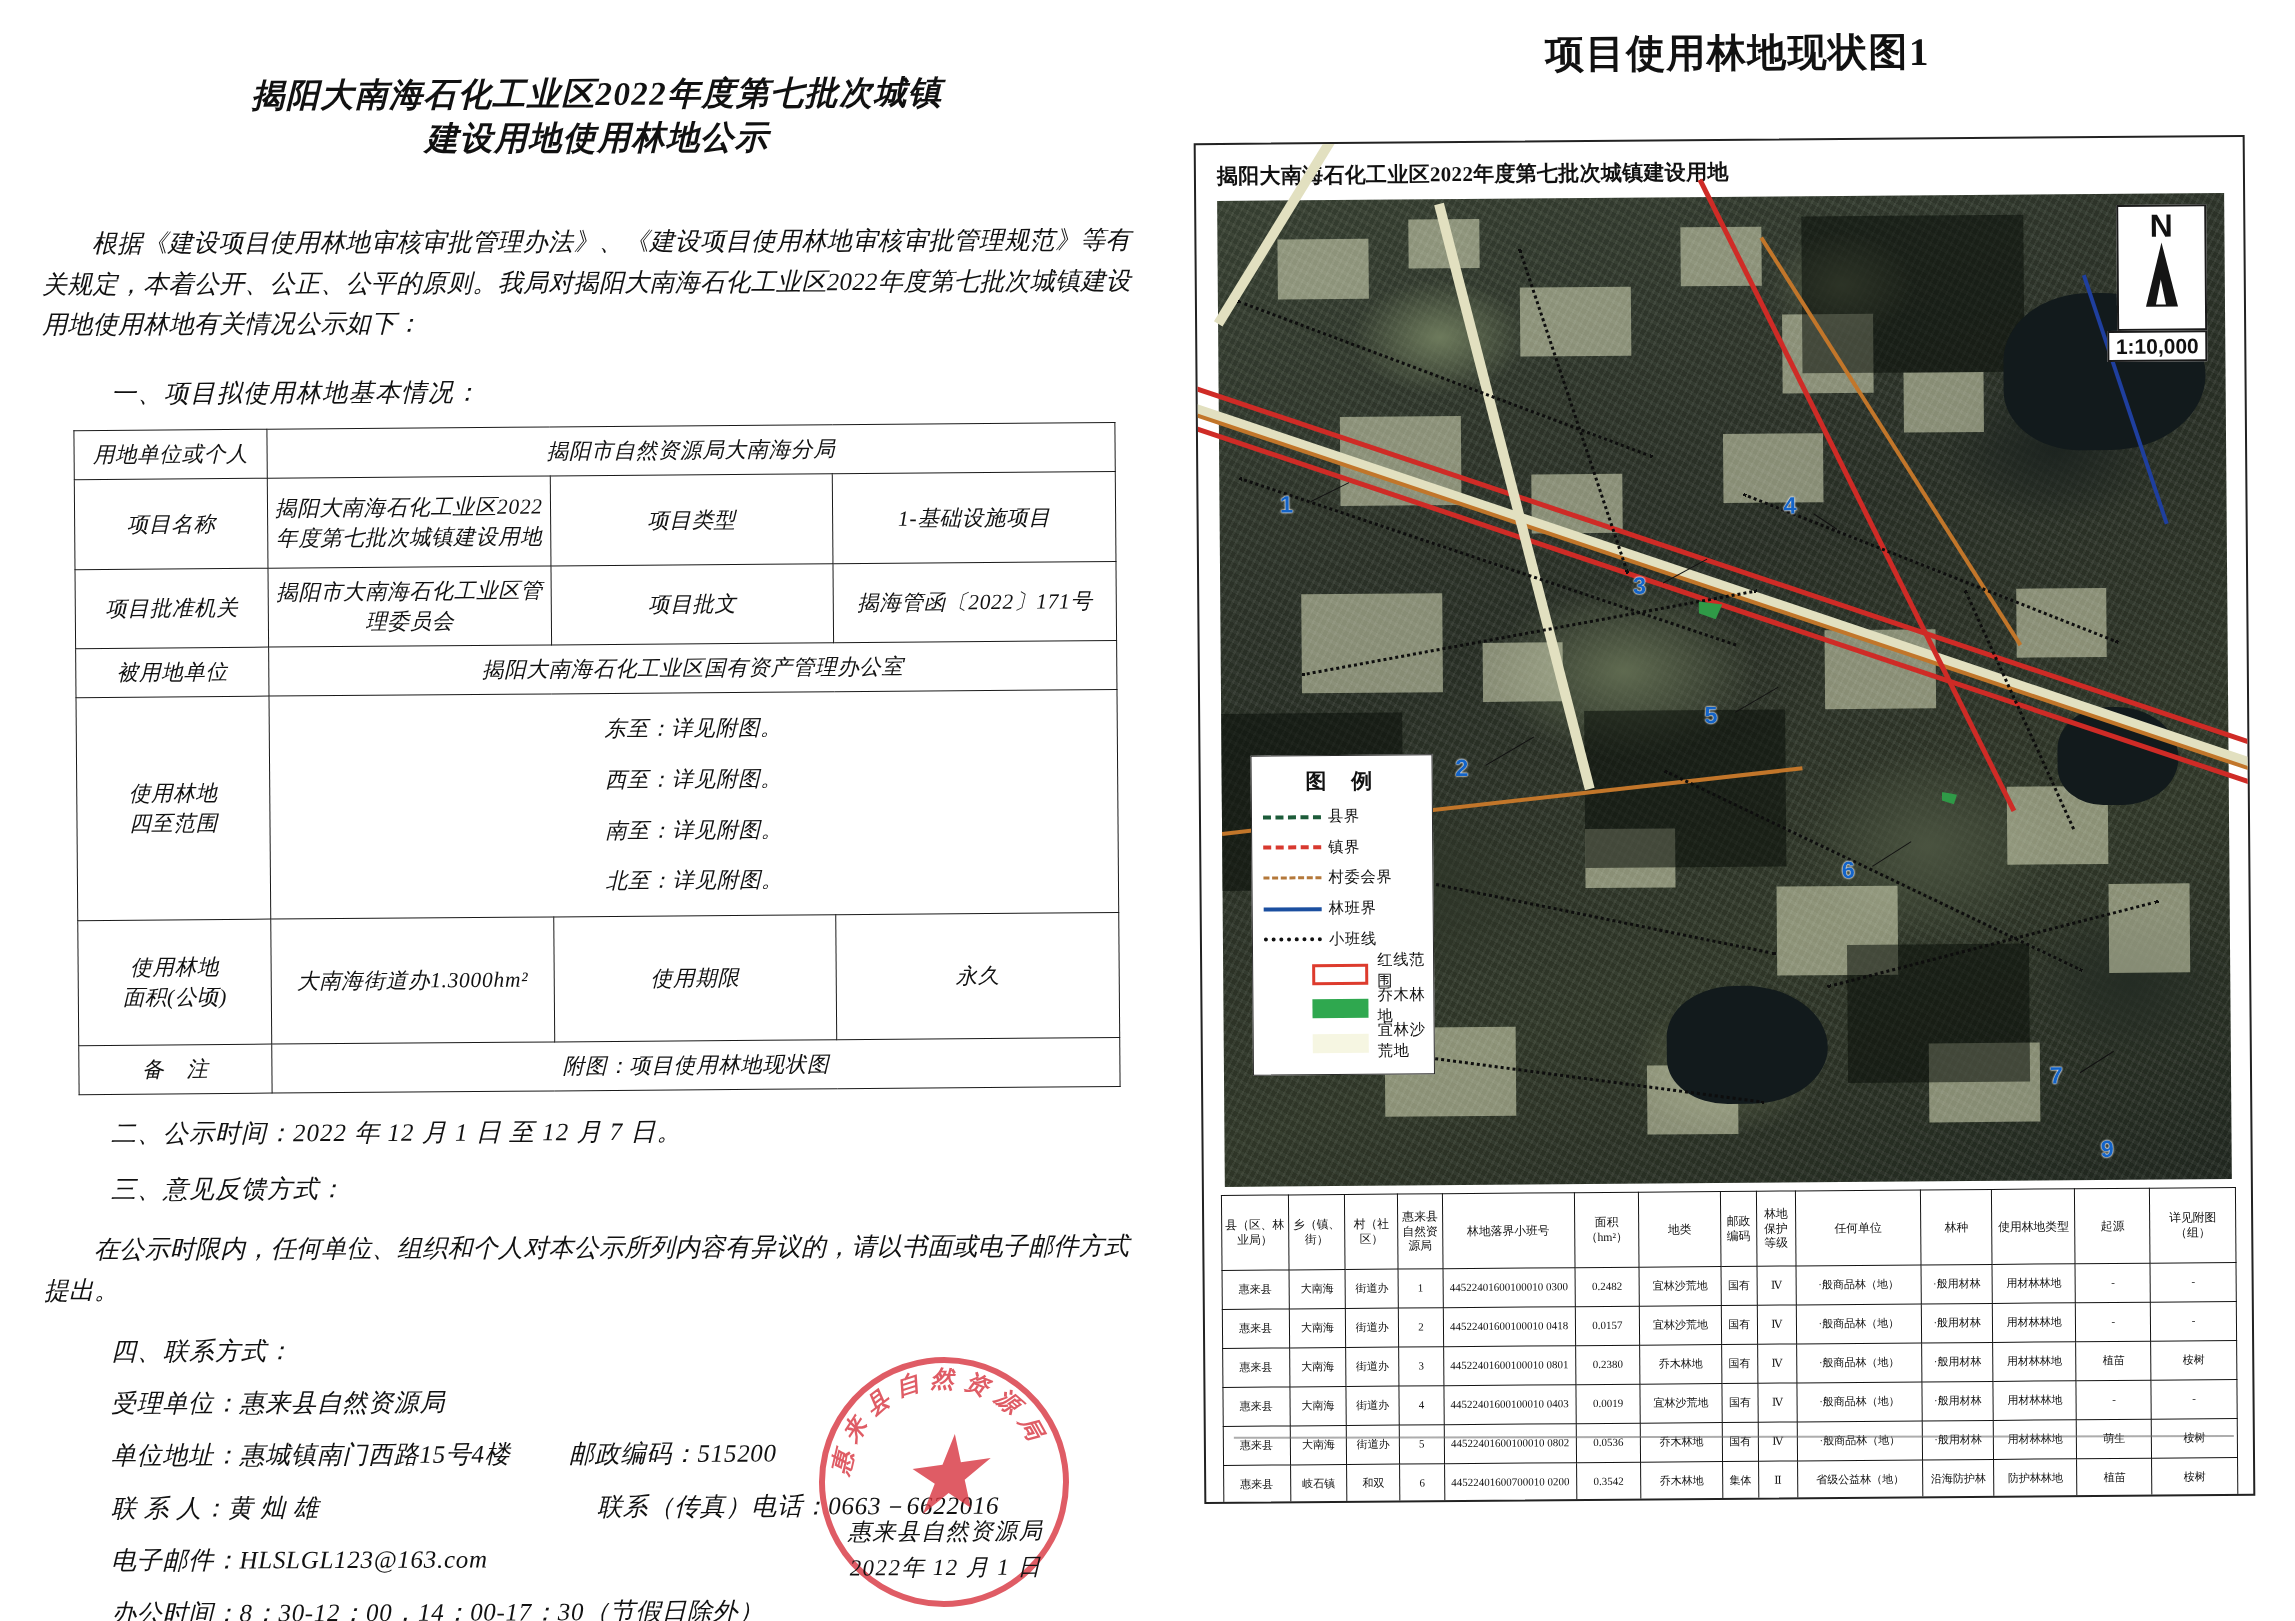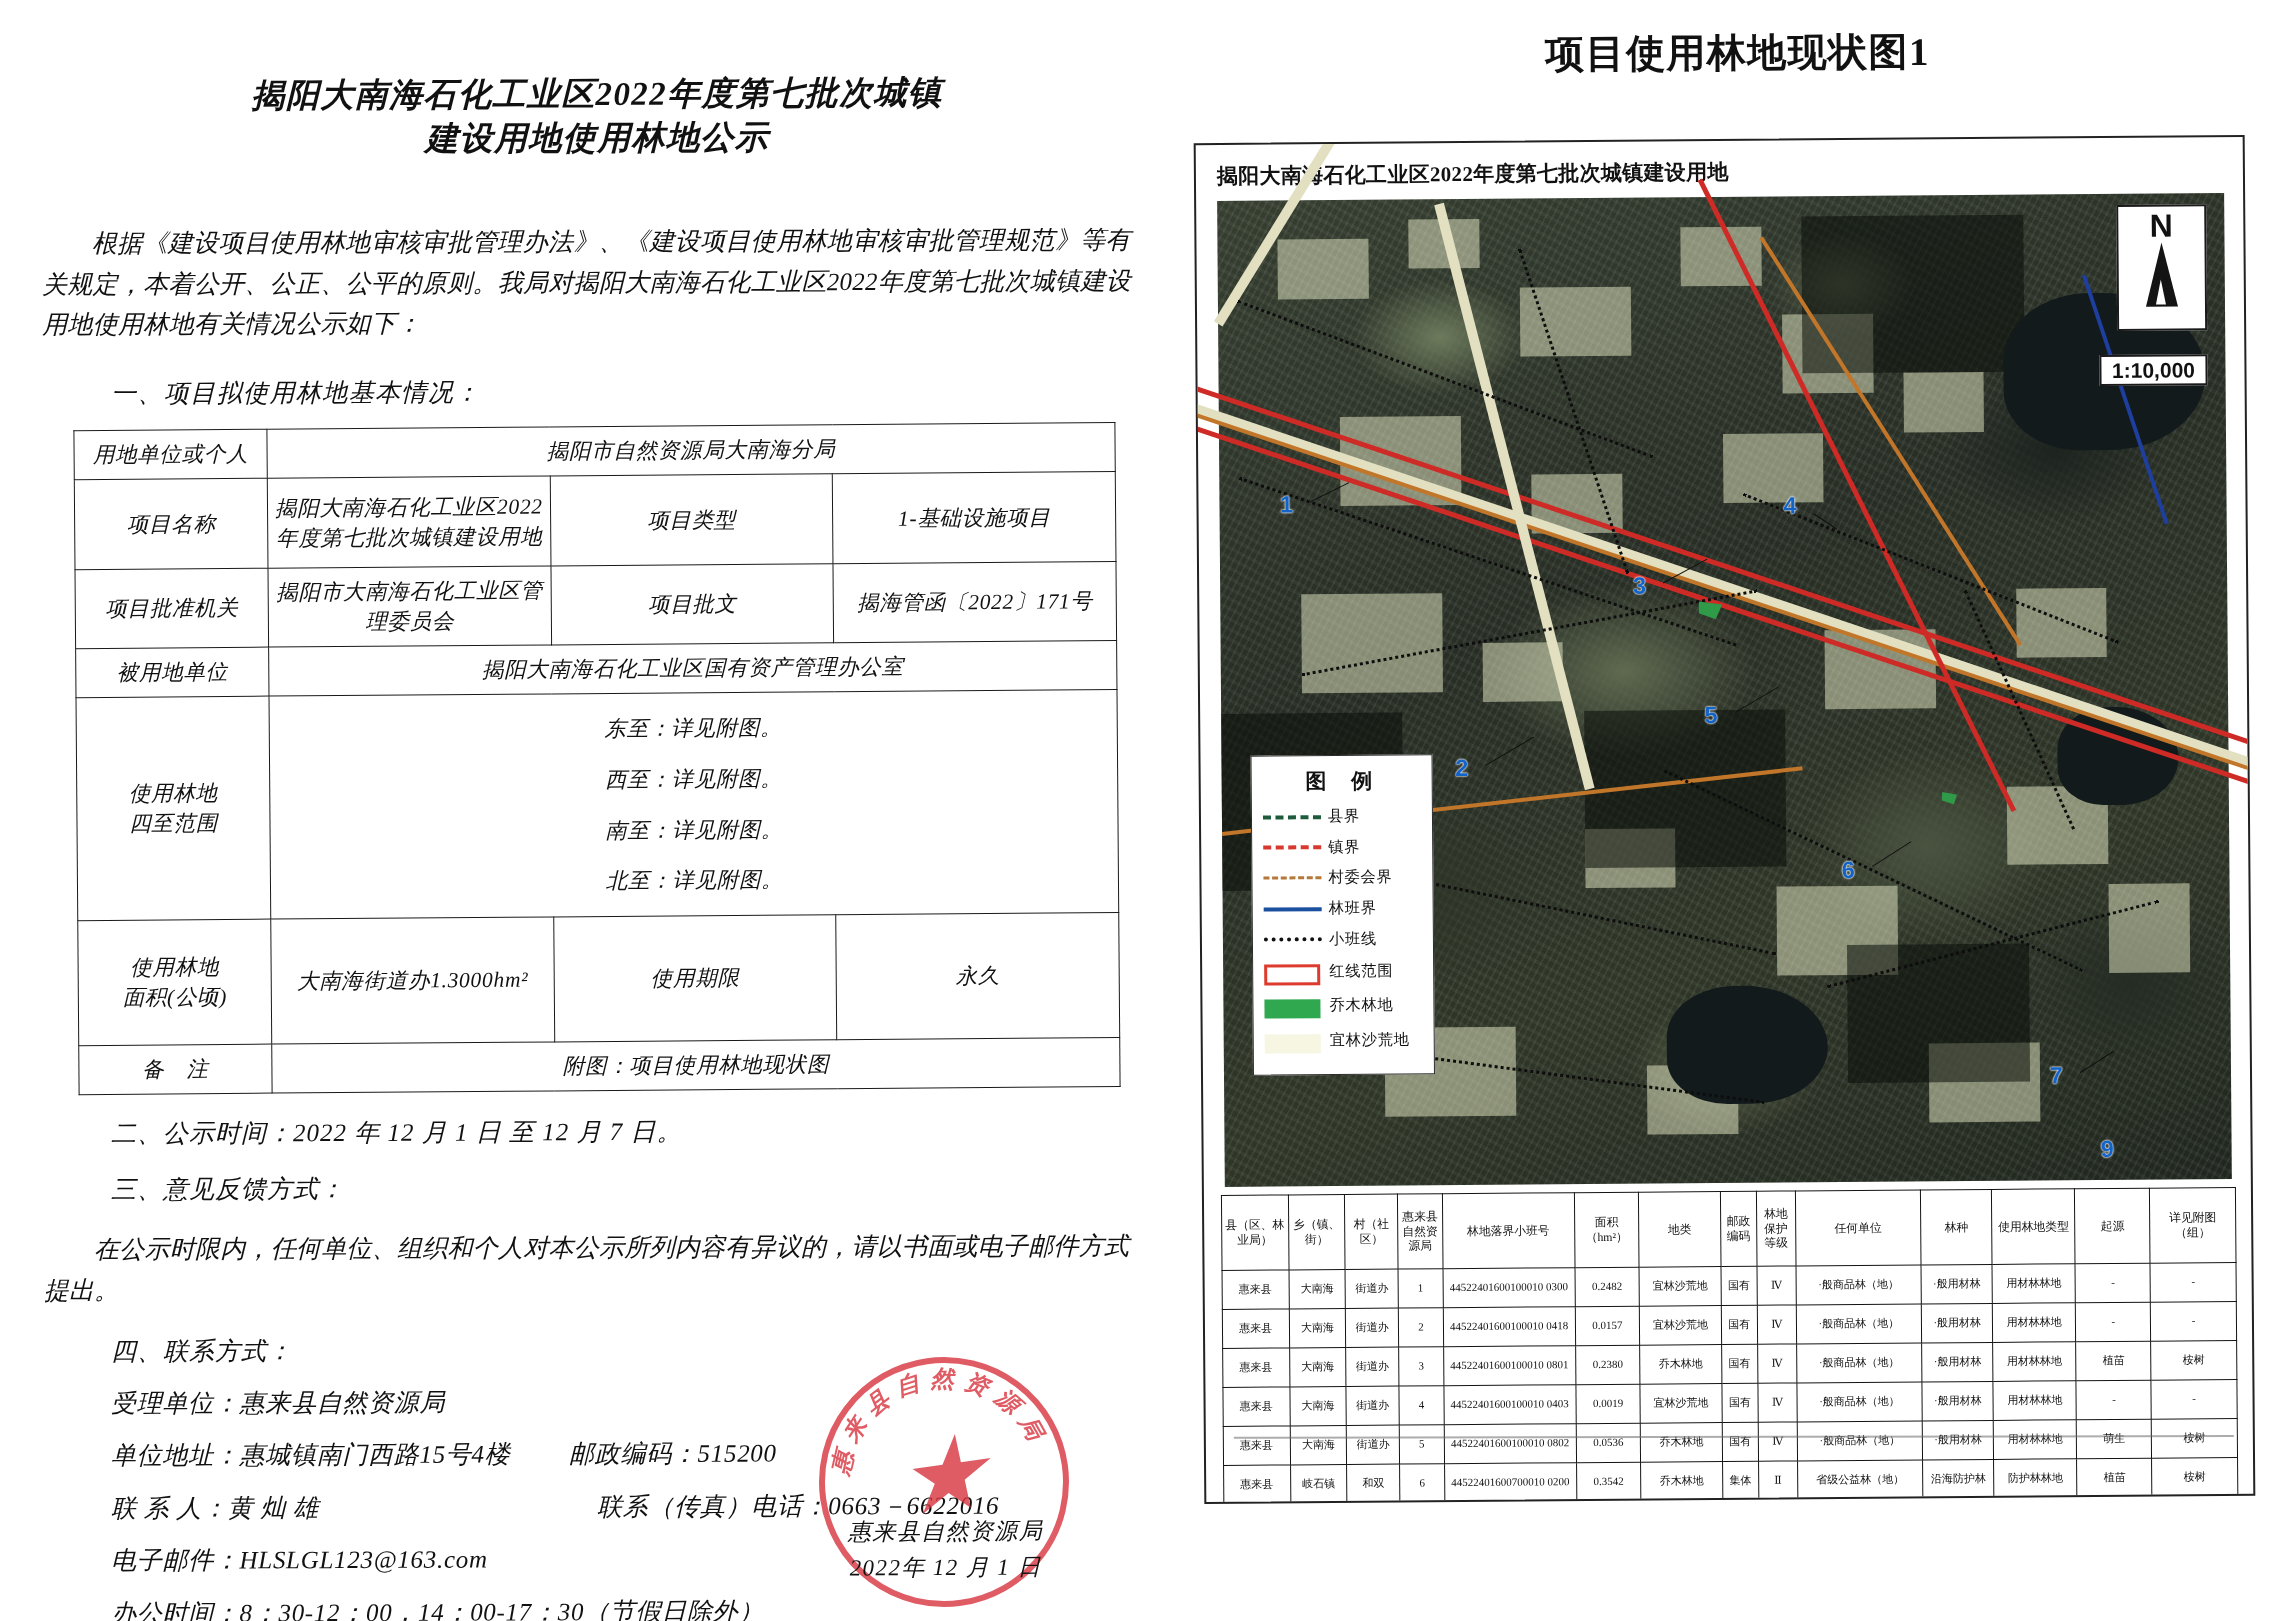--- a/index.html
+++ b/index.html
@@ -264,26 +264,26 @@
     content:"";
     position:absolute;
     left:-5.6px; top:37px;
     border-left: 5.6px solid transparent;
     border-right: 5.6px solid transparent;
     border-bottom: 25px solid #fff;
   }
   .scale-box {
     position: absolute;
     right: 18px; top: 137px;
-    width: 108px; height: 31px;
+    width: 100px; height: 31px;
     border: 2.1px solid #1a1a1a;
     background:#fff;
     font-family:"Liberation Sans",sans-serif;
     font-size: 21px; font-weight: bold;
-    text-align:center; line-height: 28px; margin-top: 24px;
+    text-align:center; line-height: 28px;
   }
 
   
   .legend {
     position: absolute;
     left: 29px; top: 555px;
     width: 182px;
     background:#fff;
     border: 1.4px solid #2b2b2b;
     padding: 9.7px 7px 11px 11px;
@@ -304,21 +304,21 @@
   .legend-row .sym { width: 58px; flex: 0 0 58px; height: 15.3px; position: relative; margin-right: 7px; }
   .legend-row .lab { letter-spacing: 0.7px; }
   .s-county { border-top: 4.2px dashed #1d5c3a; position:absolute; top:5.6px; left:0; right:0;}
   .s-town   { border-top: 4.2px dashed #d8392f; position:absolute; top:5.6px; left:0; right:0;}
   .s-village{ border-top: 3.5px dashed #b4783a; position:absolute; top:6.2px; left:0; right:0;}
   .s-forest { border-top: 4.2px solid #1b4fa0; position:absolute; top:5.6px; left:0; right:0;}
   .s-sub    { border-top: 4.2px dotted #111; position:absolute; top:5.6px; left:0; right:0;}
   .s-redbox { position:absolute; top:0; left:0; width:56px; height:21px; border: 3.5px solid #dd3b2d; background:#fff; }
   .s-green  { position:absolute; top:0.7px; left:0; width:56px; height:19.4px; background:#2fa84f; }
   .s-sand   { position:absolute; top:0.7px; left:0; width:56px; height:19.4px; background:#f6f6e2; }
-  .legend-row.tall { height: 23.6px; margin-bottom: 11px; }
+  .legend-row.tall { height: 23.6px; margin-bottom: 11px; margin-left: 48px; }
 
   
   .dt-wrap {
     position:absolute;
     left: 16.7px; top: 1050px;
     width: 1015px;
   }
   table.dt {
     border-collapse: collapse;
     width: 100%;

